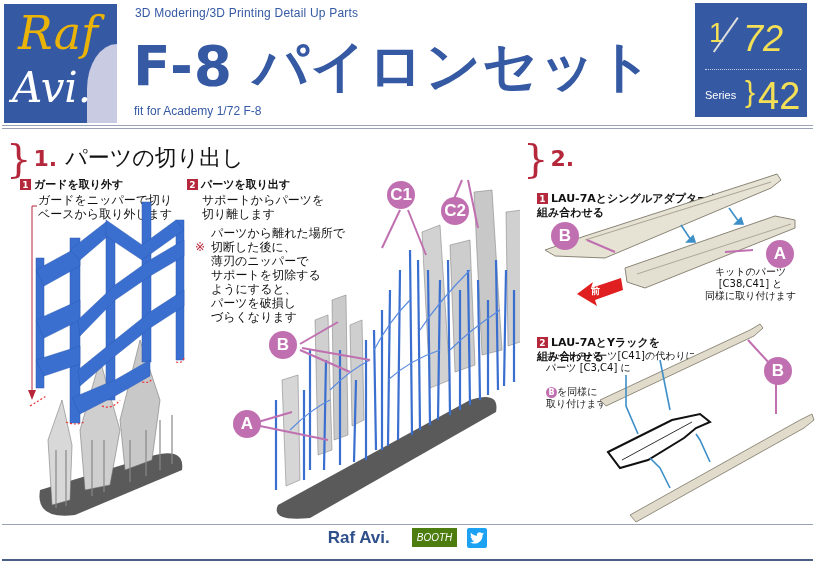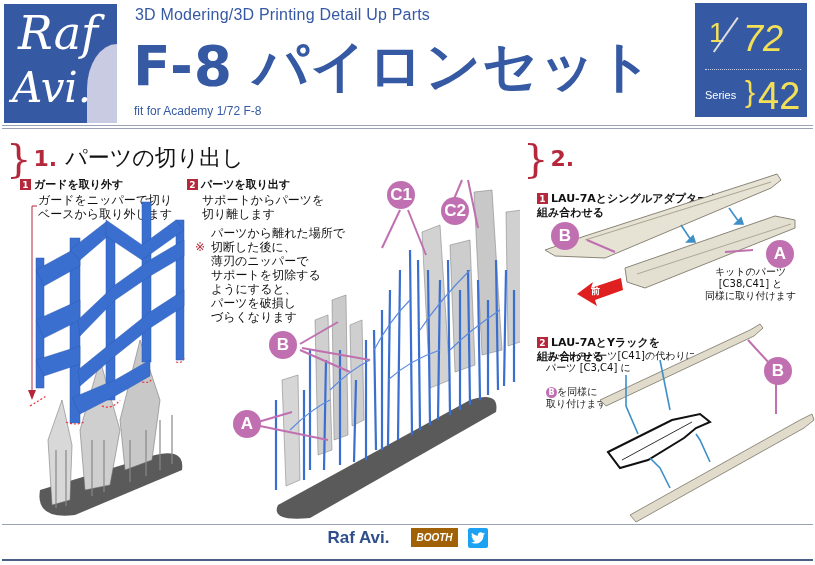--- a/index.html
+++ b/index.html
@@ -2,24 +2,24 @@
 <html><head>
 <meta charset="utf-8">
 <style>
   * { box-sizing: border-box; margin: 0; padding: 0; }
   html, body { width: 815px; height: 565px; background: #ffffff; overflow: hidden; }
   body { position: relative; font-family: "DejaVu Sans", "Liberation Sans", sans-serif; color: #222; }
 
   
   .logo { position: absolute; left: 4px; top: 4px; width: 113px; height: 119px; background: #3559a3; overflow: hidden; }
   .logo .logo-accent { position: absolute; right: 0; top: 40px; width: 30px; height: 79px; background: #c9cbe3; border-top-left-radius: 40px 60px; }
-  .logo .raf { position: absolute; left: 14px; top: 4px; font-family: "DejaVu Serif", serif; font-style: italic; color: #ffffff; font-size: 46px; line-height: 50px; }
+  .logo .raf { position: absolute; left: 14px; top: 4px; font-family: "DejaVu Serif", serif; font-style: italic; color: #eab308; font-size: 46px; line-height: 50px; }
   .logo .avi { position: absolute; left: 8px; top: 60px; font-family: "DejaVu Serif", serif; font-style: italic; color: #fff; font-size: 42px; line-height: 48px; }
 
-  .subtitle { position: absolute; left: 135px; top: 6px; font-size: 16px; color: #3559a3; font-family: "Liberation Sans", sans-serif; letter-spacing: 0.2px; }
+  .subtitle { position: absolute; left: 135px; top: 6px; font-size: 12px; color: #3559a3; font-family: "Liberation Sans", sans-serif; letter-spacing: 0.2px; }
   .main-title { position: absolute; left: 133px; top: 30px; font-size: 55px; font-weight: bold; color: #3559a3; font-family: "DejaVu Sans", sans-serif; line-height: 72px; letter-spacing: 1px; }
   .fit-for { position: absolute; left: 134px; top: 104px; font-size: 12px; color: #3559a3; font-family: "Liberation Sans", sans-serif; }
 
   .scale-box { position: absolute; left: 695px; top: 3px; width: 112px; height: 114px; background: #3559a3; color: #f4e056; font-family: "Liberation Sans", sans-serif; }
   .scale-box .num1 { position: absolute; left: 14px; top: 14px; font-size: 28px; }
   .scale-box .slash { position: absolute; left: 28px; top: 14px; width: 2px; height: 42px; background: #ddd; transform: rotate(35deg); transform-origin: top left; left: 42px; }
   .scale-box .num72 { position: absolute; left: 48px; top: 8px; font-size: 36px; line-height: 56px; font-style: italic; }
   .scale-box .dots { position: absolute; left: 10px; right: 6px; top: 66px; border-top: 1px dotted #c8cfe8; }
   .scale-box .series { position: absolute; left: 10px; top: 86px; font-size: 11px; color: #fff; }
   .scale-box .brace { position: absolute; left: 50px; top: 72px; font-size: 30px; color: #f4e056; font-weight: normal; }
@@ -43,21 +43,21 @@
 
   
   .illus { position: absolute; }
 
   .front-tag { position: absolute; left: 575px; top: 278px; }
 
   
   .footer-rule-top { position: absolute; left: 2px; right: 2px; top: 524px; border-top: 1px solid #9aa3b5; }
   .footer { position: absolute; left: 0; right: 0; top: 528px; height: 30px; display: flex; align-items: flex-start; justify-content: center; gap: 10px; font-family: "Liberation Sans", sans-serif; }
   .footer .brand { font-size: 17px; font-weight: bold; color: #2f4f8a; margin-right: 12px; }
-  .footer .booth { background: #a16207; color: #fff; font-size: 10px; font-weight: bold; font-style: italic; padding: 4px 5px; }
+  .footer .booth { background: #4d7c0f; color: #fff; font-size: 10px; font-weight: normal; font-style: italic; padding: 4px 5px; }
   .footer .url { font-size: 19px; color: #333; margin-right: 8px; }
   .footer .tw { width: 20px; height: 20px; background: #1da1f2; border-radius: 2px; display: flex; align-items: center; justify-content: center; }
   .footer .handle { font-size: 19px; color: #333; }
   .footer-rule-bottom { position: absolute; left: 2px; right: 2px; top: 559px; border-top: 2px solid #4a5f86; }
 </style>
 </head>
 <body>
 
 <div class="logo">
   <div class="logo-accent"></div>

